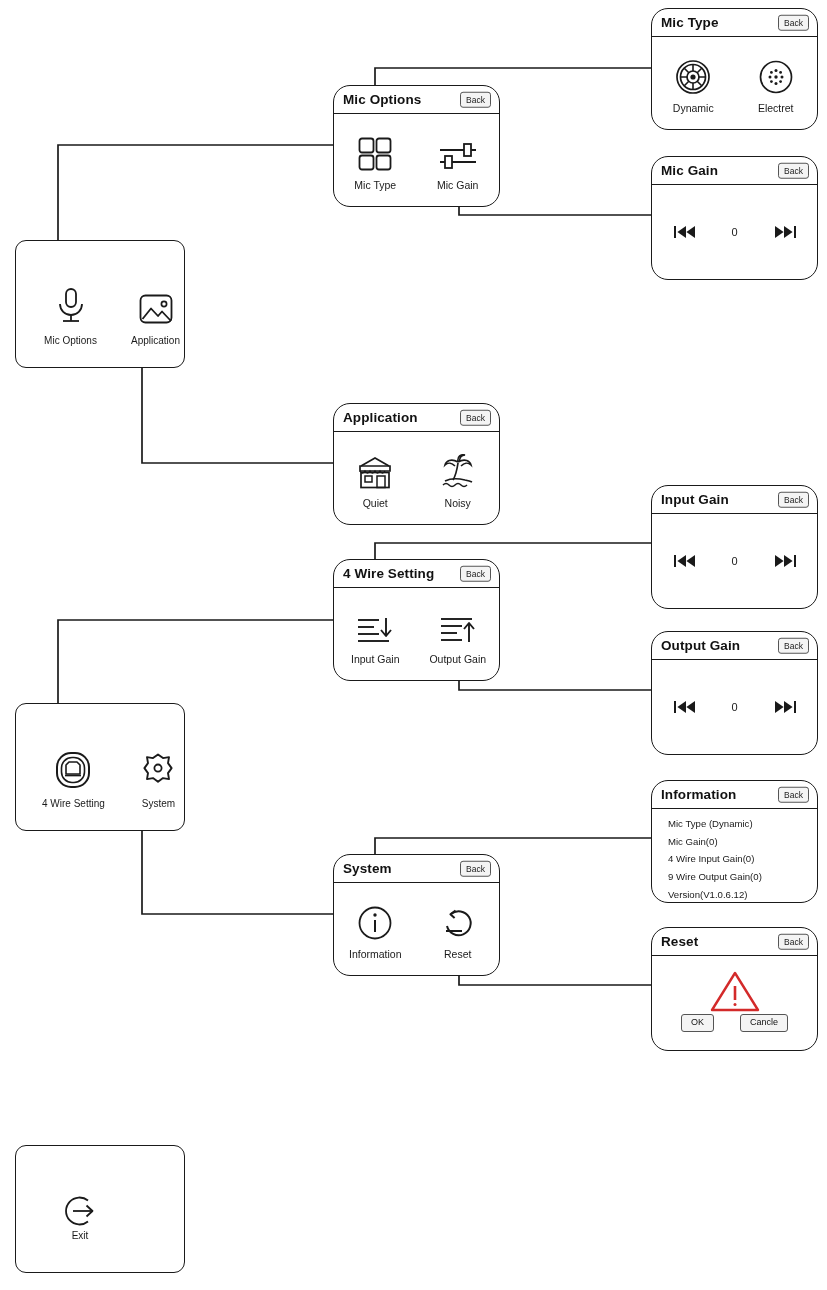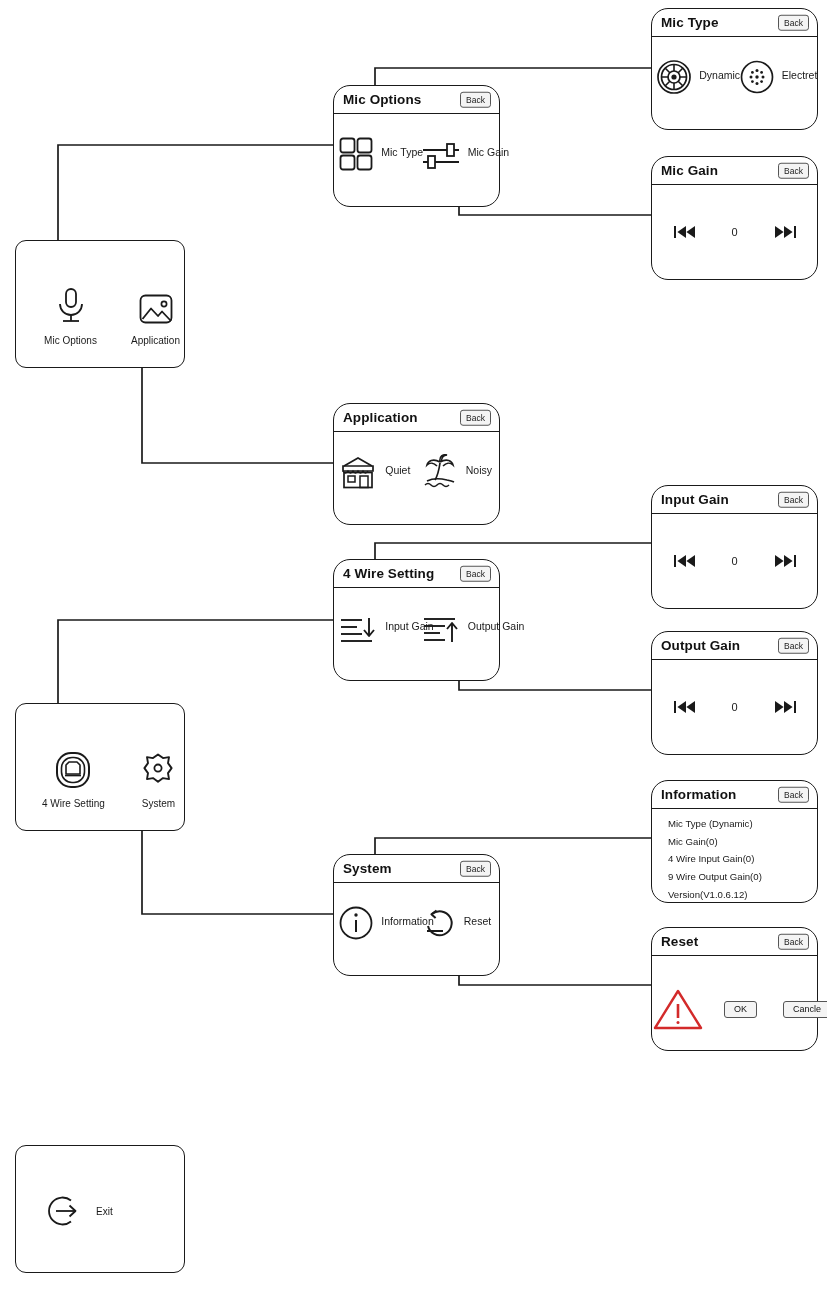--- a/index.html
+++ b/index.html
@@ -50,21 +50,21 @@
 
   
   .icon-row{
     display:flex;
     justify-content:space-around;
     align-items:flex-start;
     padding-top:18px;
   }
   .icon-cell{
     width:74px;
-    display:flex;flex-direction:row;align-items:center;
+    display:flex;flex-direction:column;align-items:center;
     gap:7px;
   }
   .icon-cell .glyph{height:40px;display:flex;align-items:flex-end;justify-content:center;}
   .icon-cell .cap{font-size:10.5px;color:#1a1a1a;white-space:nowrap;}
 
   
   .home-card{
     position:absolute;
     border:1.6px solid #1a1a1a;
     border-radius:11px;
@@ -94,34 +94,34 @@
 
   
   .info-list{
     padding:9px 0 0 16px;
     display:flex;flex-direction:column;gap:5px;
   }
   .info-list .line{font-size:9.6px;color:#1a1a1a;line-height:1.32;}
 
   
   .reset-body{
-    display:flex;flex-direction:row;align-items:center;
+    display:flex;flex-direction:column;align-items:center;
     justify-content:flex-start;
     padding-top:13px;
-    gap:20px;
+    gap:0;
   }
   .dlg-buttons{display:flex;gap:26px;align-items:center;}
   .dlg-btn{
     border:1px solid #555;border-radius:3px;background:#f4f4f4;
     font-size:9px;padding:3px 9px;color:#111;line-height:1.1;
   }
 
   
   .exit-row{padding:46px 0 0 28px;display:flex;}
-  .exit-cell{width:72px;display:flex;flex-direction:row;align-items:center;gap:14px;}
+  .exit-cell{width:72px;display:flex;flex-direction:column;align-items:center;gap:0;}
   .exit-cell .cap{font-size:10px;}
 
   svg{display:block;}
 </style>
 </head>
 <body>
 
 <div id="stage">
 
   <svg id="wires" viewBox="0 0 827 1290" width="827" height="1290">

